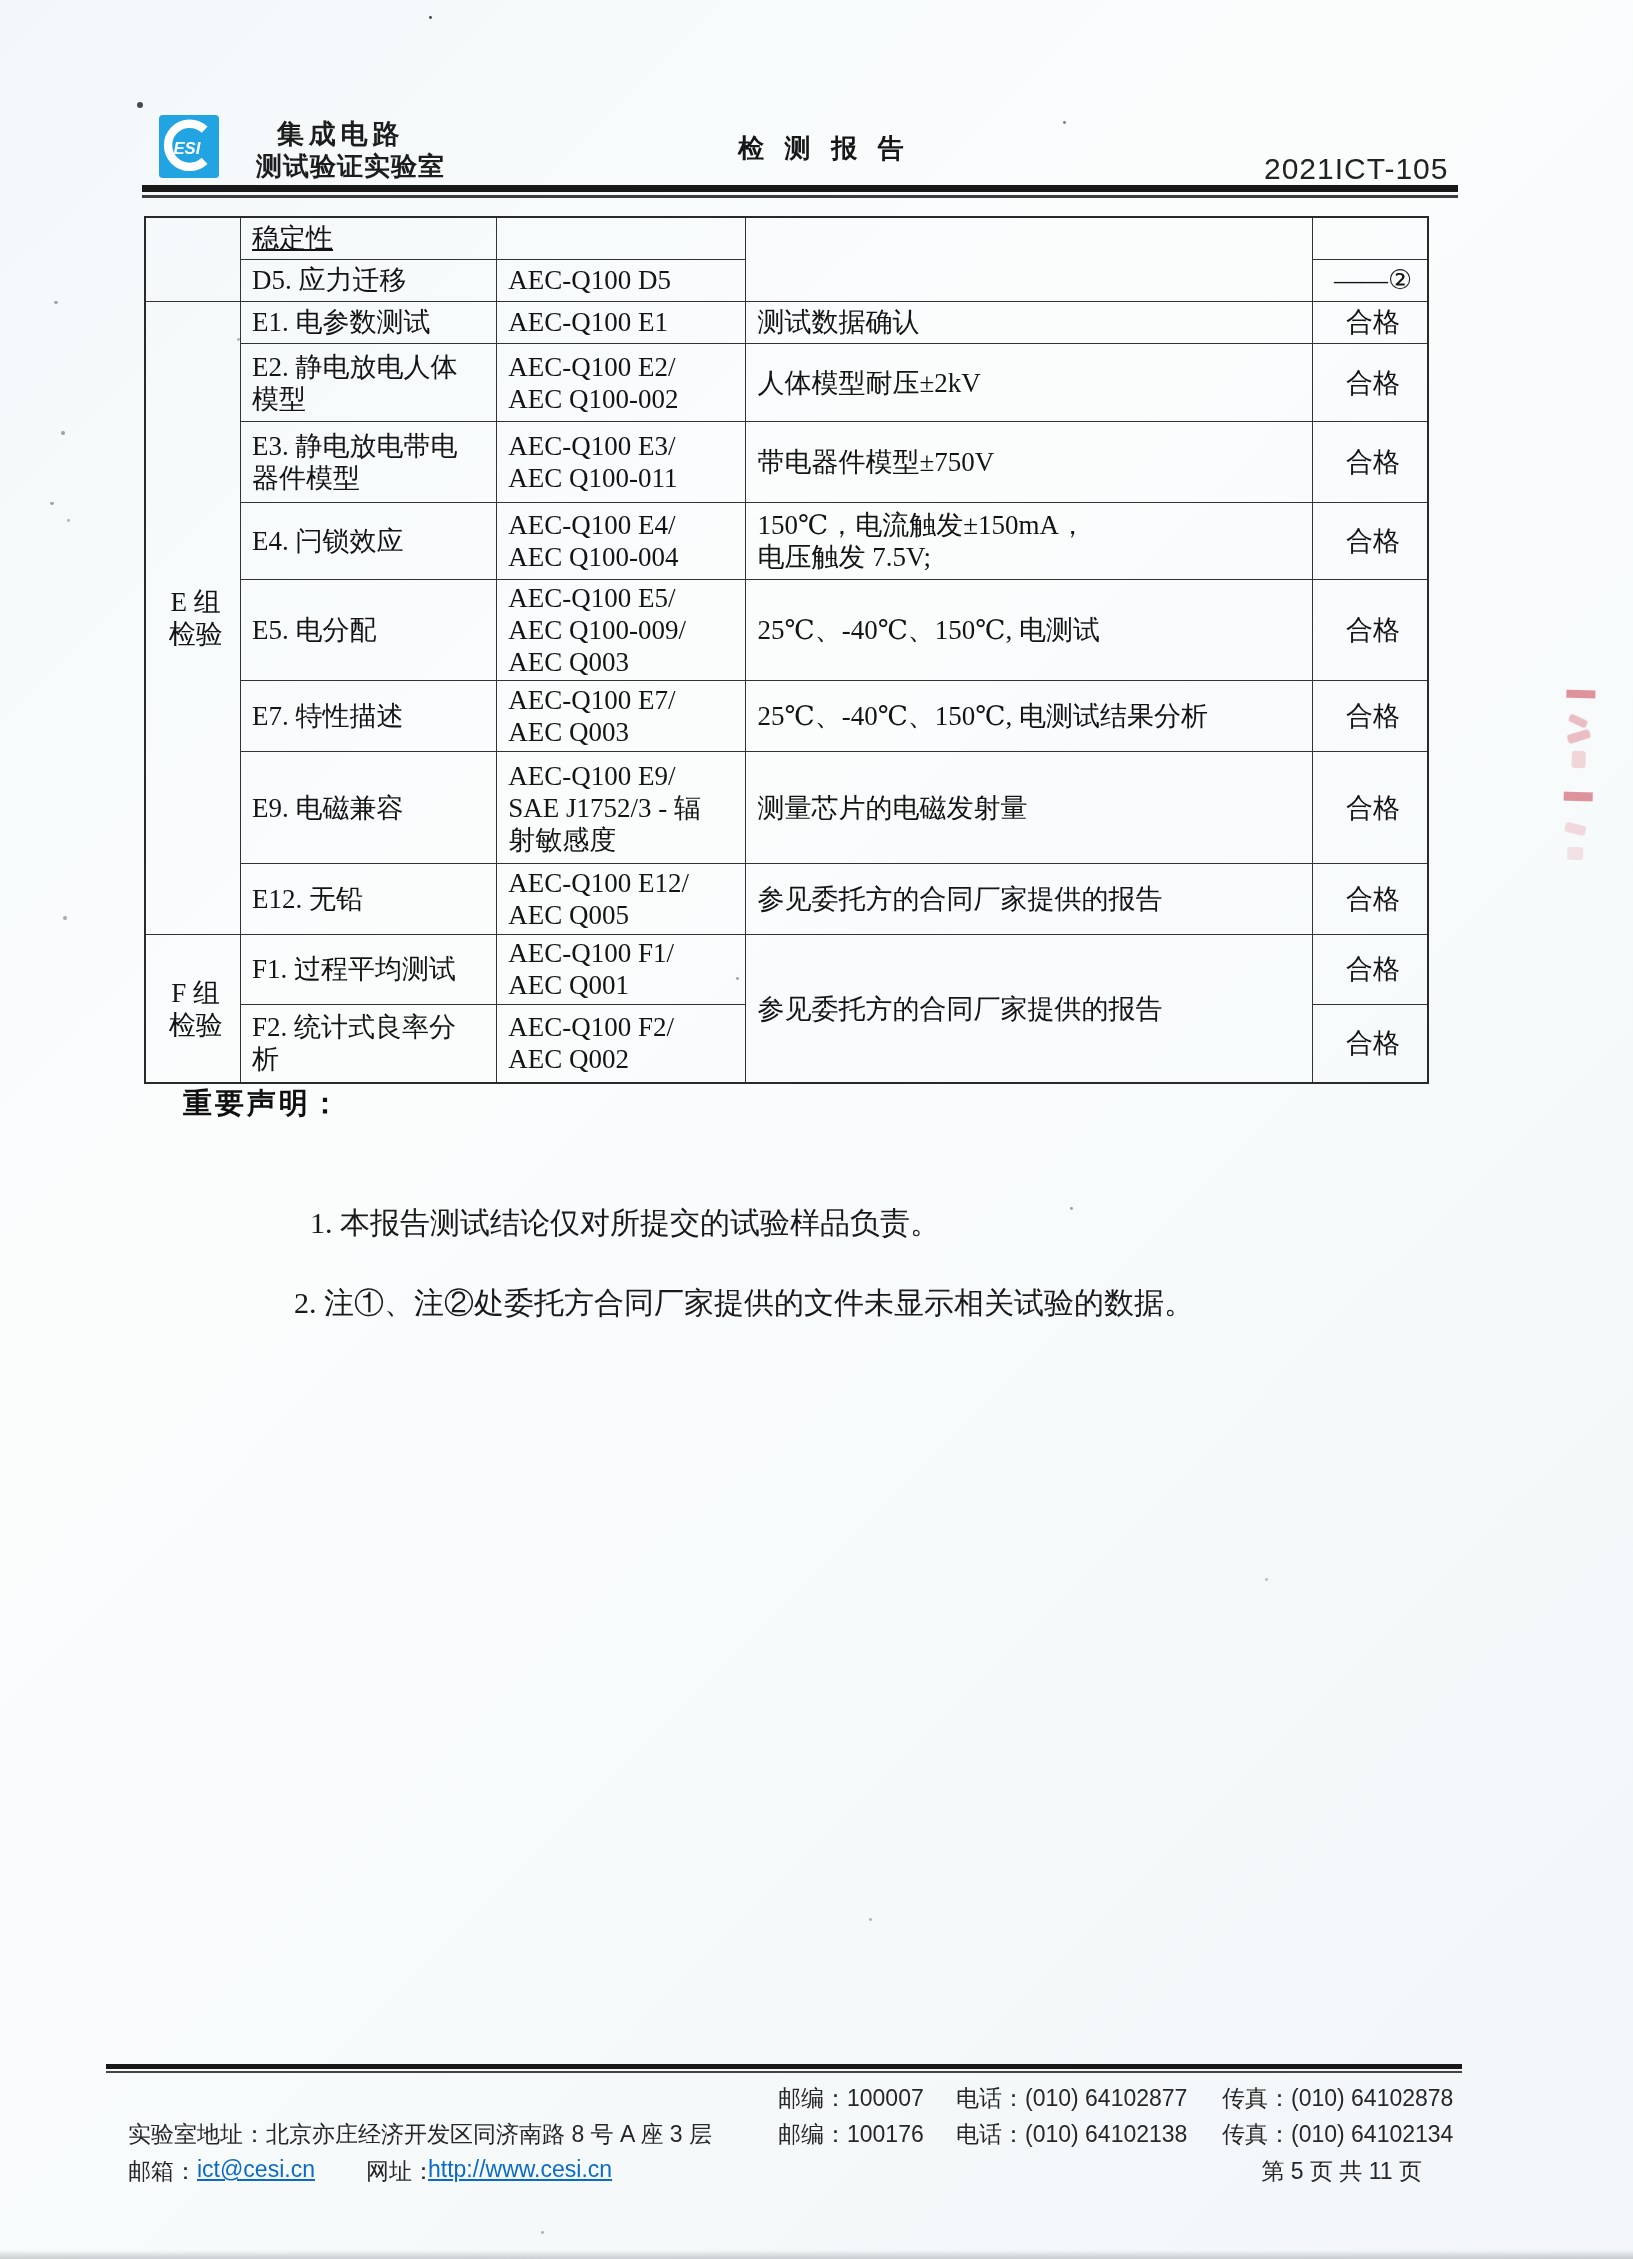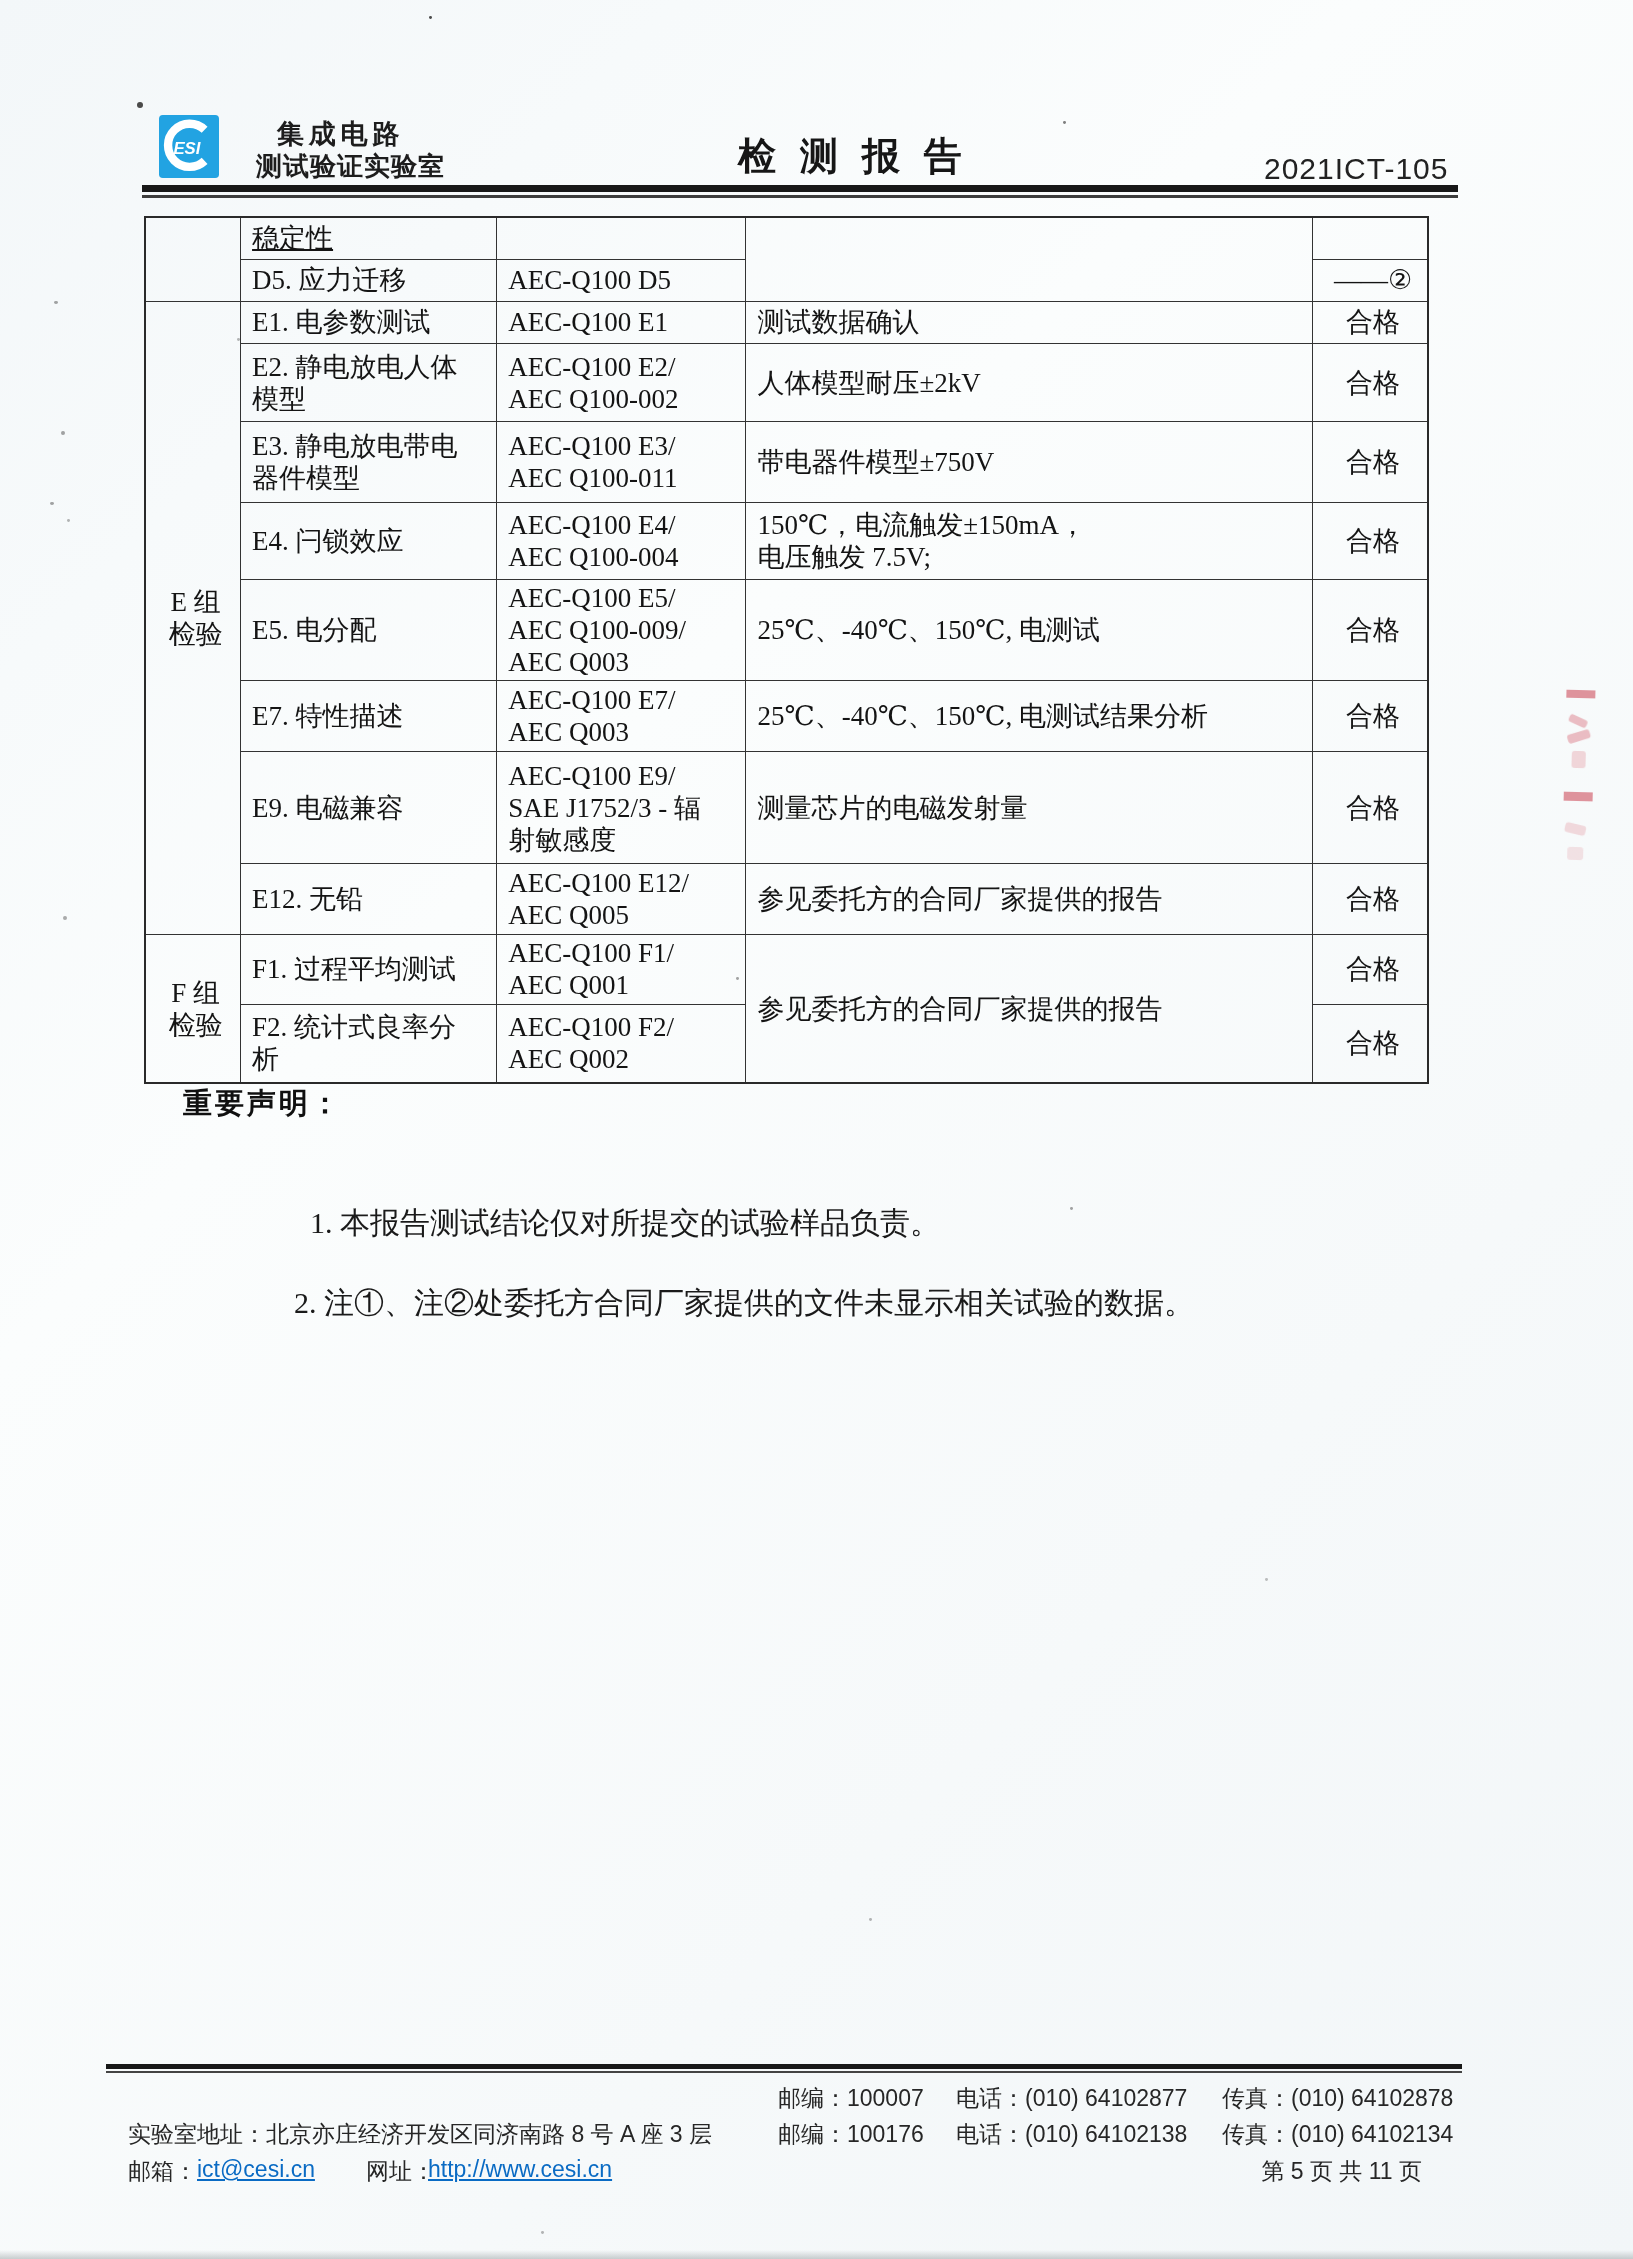--- a/index.html
+++ b/index.html
@@ -21,21 +21,21 @@
   .brand-line1{
     position:absolute;left:277px;top:116px;
     font-size:27px;font-weight:bold;color:#1d1d1d;letter-spacing:4.8px;white-space:pre;
   }
   .brand-line2{
     position:absolute;left:256px;top:149px;
     font-size:26px;font-weight:bold;color:#1d1d1d;letter-spacing:1px;white-space:pre;
   }
   .doc-title{
     position:absolute;left:738px;top:131px;
-    font-size:38px;font-weight:bold;color:#161616;letter-spacing:6.7px;white-space:pre;
+    font-size:26px;font-weight:bold;color:#161616;letter-spacing:6.7px;white-space:pre;
   }
   .report-no{
     position:absolute;left:1264px;top:152px;
     font-size:30px;color:#222;letter-spacing:1px;white-space:pre;
   }
   .rule-header-thick{position:absolute;left:142px;top:185px;width:1316px;height:6.7px;background:#181818;}
   .rule-header-thin{position:absolute;left:142px;top:195px;width:1316px;height:2.9px;background:#3d3d3d;}
 
   
   table.results{

